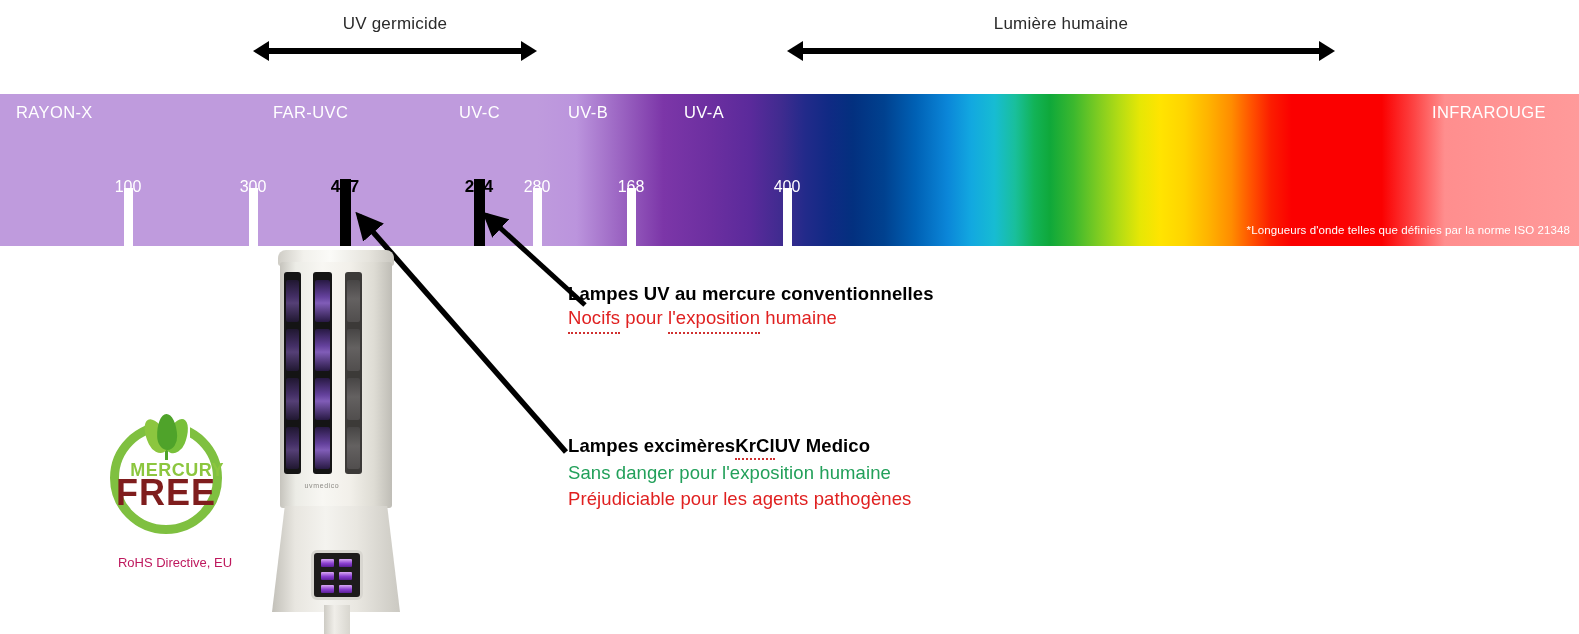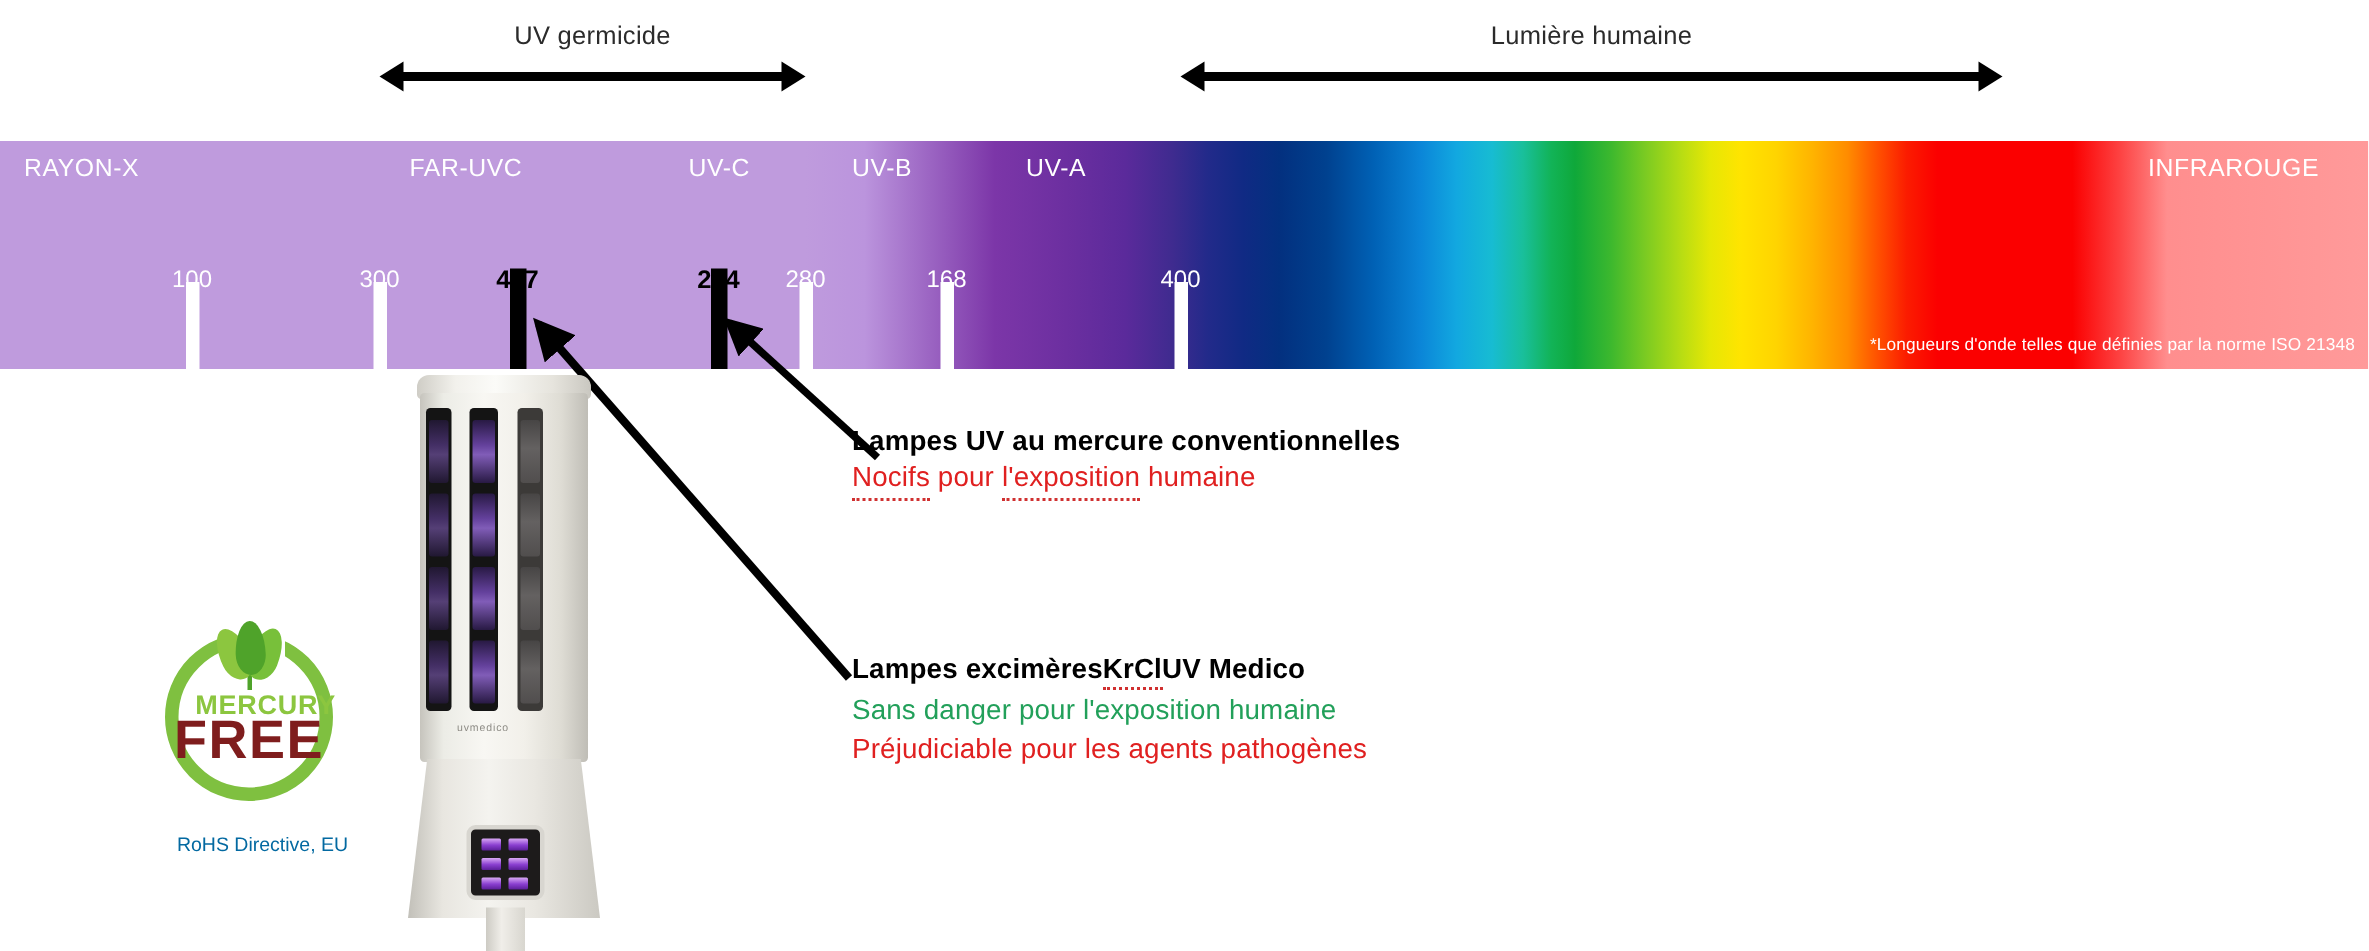--- a/index.html
+++ b/index.html
@@ -240,21 +240,21 @@
     line-height: 1;
     font-family: "Liberation Sans", sans-serif;
   }
   #mercury-caption {
     position: absolute;
     left: 60px;
     top: 555px;
     width: 230px;
     text-align: center;
     font-size: 13px;
-    color: #0369a1;
+    color: #be185d;
     font-family: "Liberation Sans", sans-serif;
   }
 
   
   #lamp {
     position: absolute;
     left: 266px;
     top: 250px;
     width: 140px;
     height: 384px;

